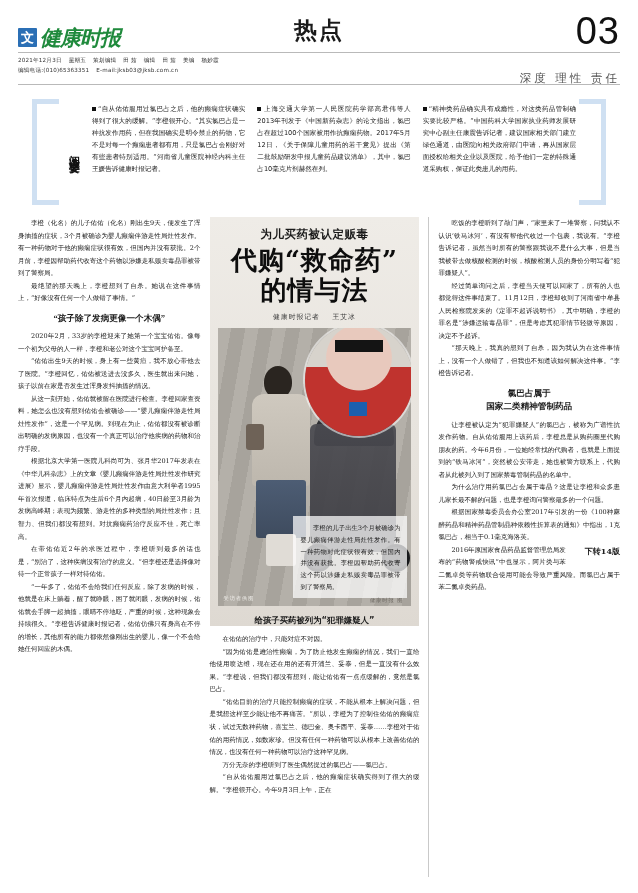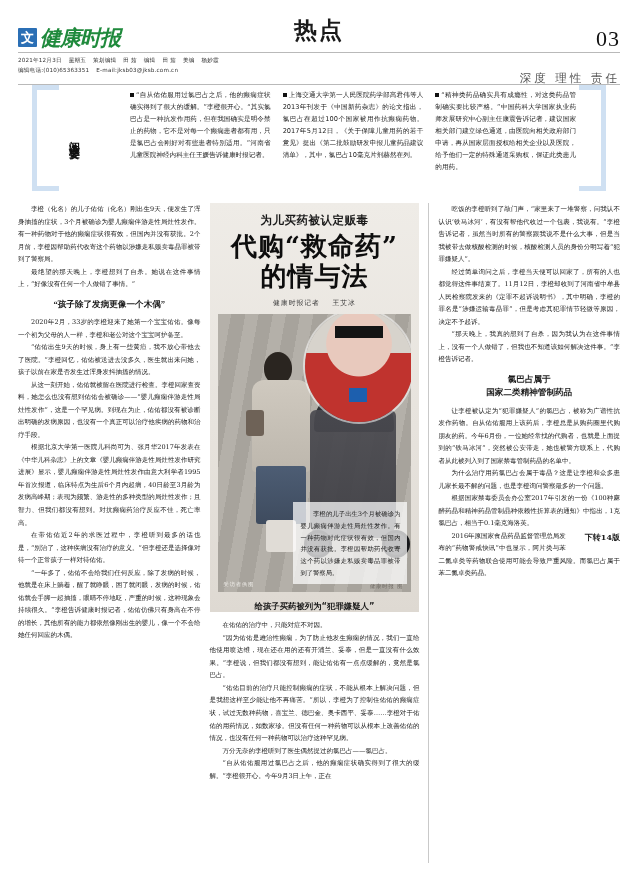--- a/index.html
+++ b/index.html
@@ -53,26 +53,26 @@
     text-align:center;
     bottom:4px;
     font-size:23px;
     font-weight:bold;
     letter-spacing:2px;
     font-family:"DejaVu Serif","Liberation Serif",serif;
   }
   .page-number{
     position:absolute;
     right:0;bottom:0px;
-    font-size:22px;
+    font-size:38px;
     font-weight:300;
     letter-spacing:1px;
     color:#111;
     line-height:1;
-    font-family:Liberation Serif, serif;
+    font-family:Liberation Sans, sans-serif;
   }
 
   .rule-top{border-top:1px solid #b9b9b9;margin-top:2px;}
   .rule-bot{border-top:1px solid #b9b9b9;}
 
   .meta-row{
     position:relative;
     padding:3px 0 4px 0;
     min-height:24px;
   }
@@ -87,25 +87,24 @@
     position:absolute;
     right:0;top:18px;
     font-size:11.5px;
     color:#555;
     letter-spacing:3px;
   }
 
   
   .summary{
     position:relative;
-    margin-top:0;
+    margin-top:14px;
     height:106px;
     display:flex;
     align-items:stretch;
-    gap:38px;
   }
   .brk{
     position:absolute;top:0;bottom:0;
     width:22px;
     border-top:5px solid #cfe0f2;
     border-bottom:5px solid #cfe0f2;
   }
   .brk.l{left:14px;border-left:5px solid #cfe0f2;}
   .brk.r{right:14px;border-right:5px solid #cfe0f2;}
   .sum-label{

